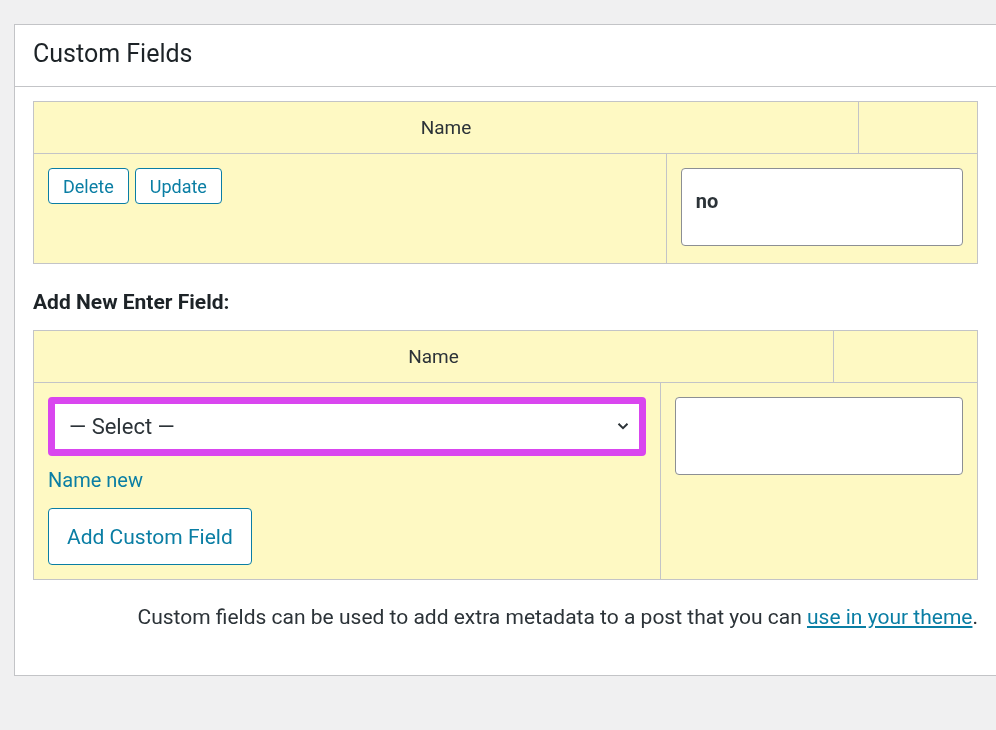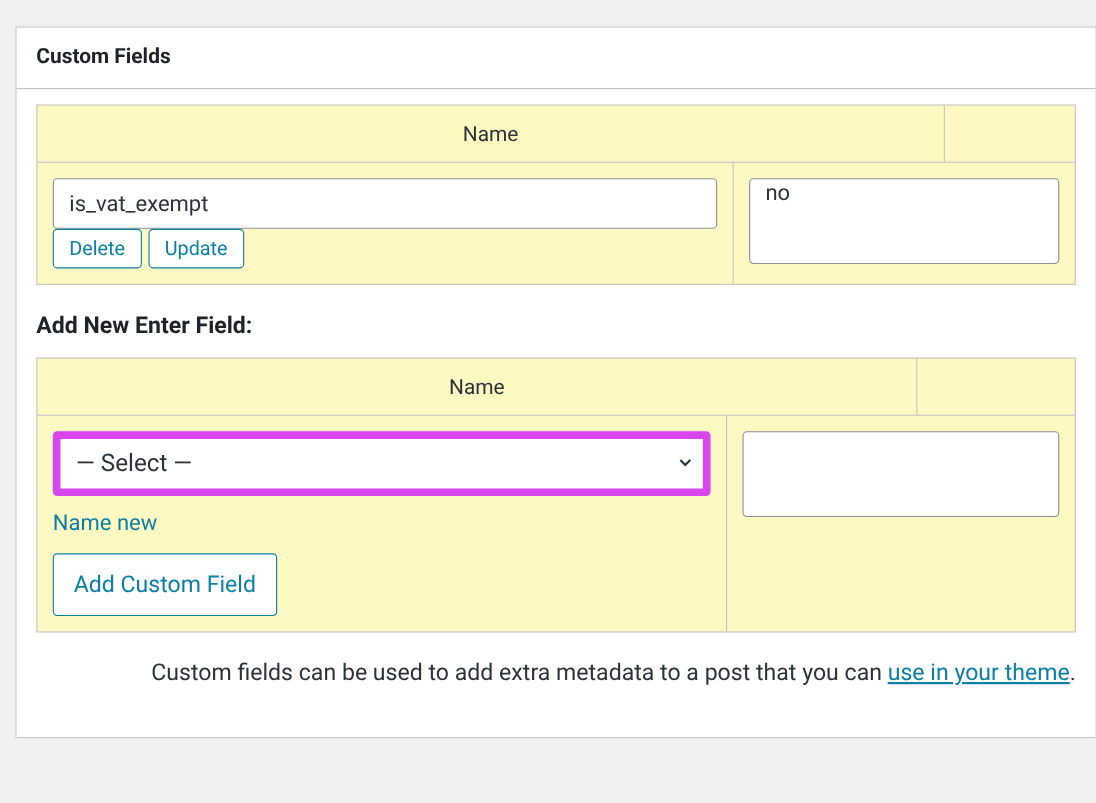--- a/index.html
+++ b/index.html
@@ -24,22 +24,22 @@
       background: #ffffff;
       border: 1px solid #c3c4c7;
       box-sizing: border-box;
     }
 
     .metabox-header {
       padding: 14px 18px 18px 18px;
       border-bottom: 1px solid #c3c4c7;
     }
     .metabox-title {
-      font-size: 19px;
-      font-weight: 700;
+      font-size: 25px;
+      font-weight: 400;
       margin: 0;
     }
 
     .metabox-body {
       padding: 14px 18px 22px 18px;
     }
 
     
     .cf-table {
       border: 1px solid #c3c4c7;
@@ -104,21 +104,22 @@
       line-height: 1.2;
       font-family: inherit;
     }
     textarea.text-input {
       height: 78px;
       resize: none;
     }
     .value-textarea {
       height: 78px;
       resize: none;
-      padding-top: 0;
+      padding-top: 20px;
+      font-weight: bold;
     }
 
     
     .btn-row {
       margin-top: 0;
       display: flex;
       gap: 6px;
     }
     .wp-btn {
       display: inline-flex;
@@ -211,21 +212,20 @@
 
   <div class="metabox-body">
 
     <div class="cf-table">
       <div class="cf-thead">
         <div class="th th-name">Name</div>
         <div class="th th-value">Value</div>
       </div>
       <div class="cf-row">
         <div class="td td-name">
-          <input type="text" class="text-input" value="is_vat_exempt" style="">
           <div class="btn-row">
             <button class="wp-btn">Delete</button>
             <button class="wp-btn">Update</button>
           </div>
         </div>
         <div class="td td-value">
           <textarea class="text-input value-textarea" style="">no</textarea>
         </div>
       </div>
     </div>

